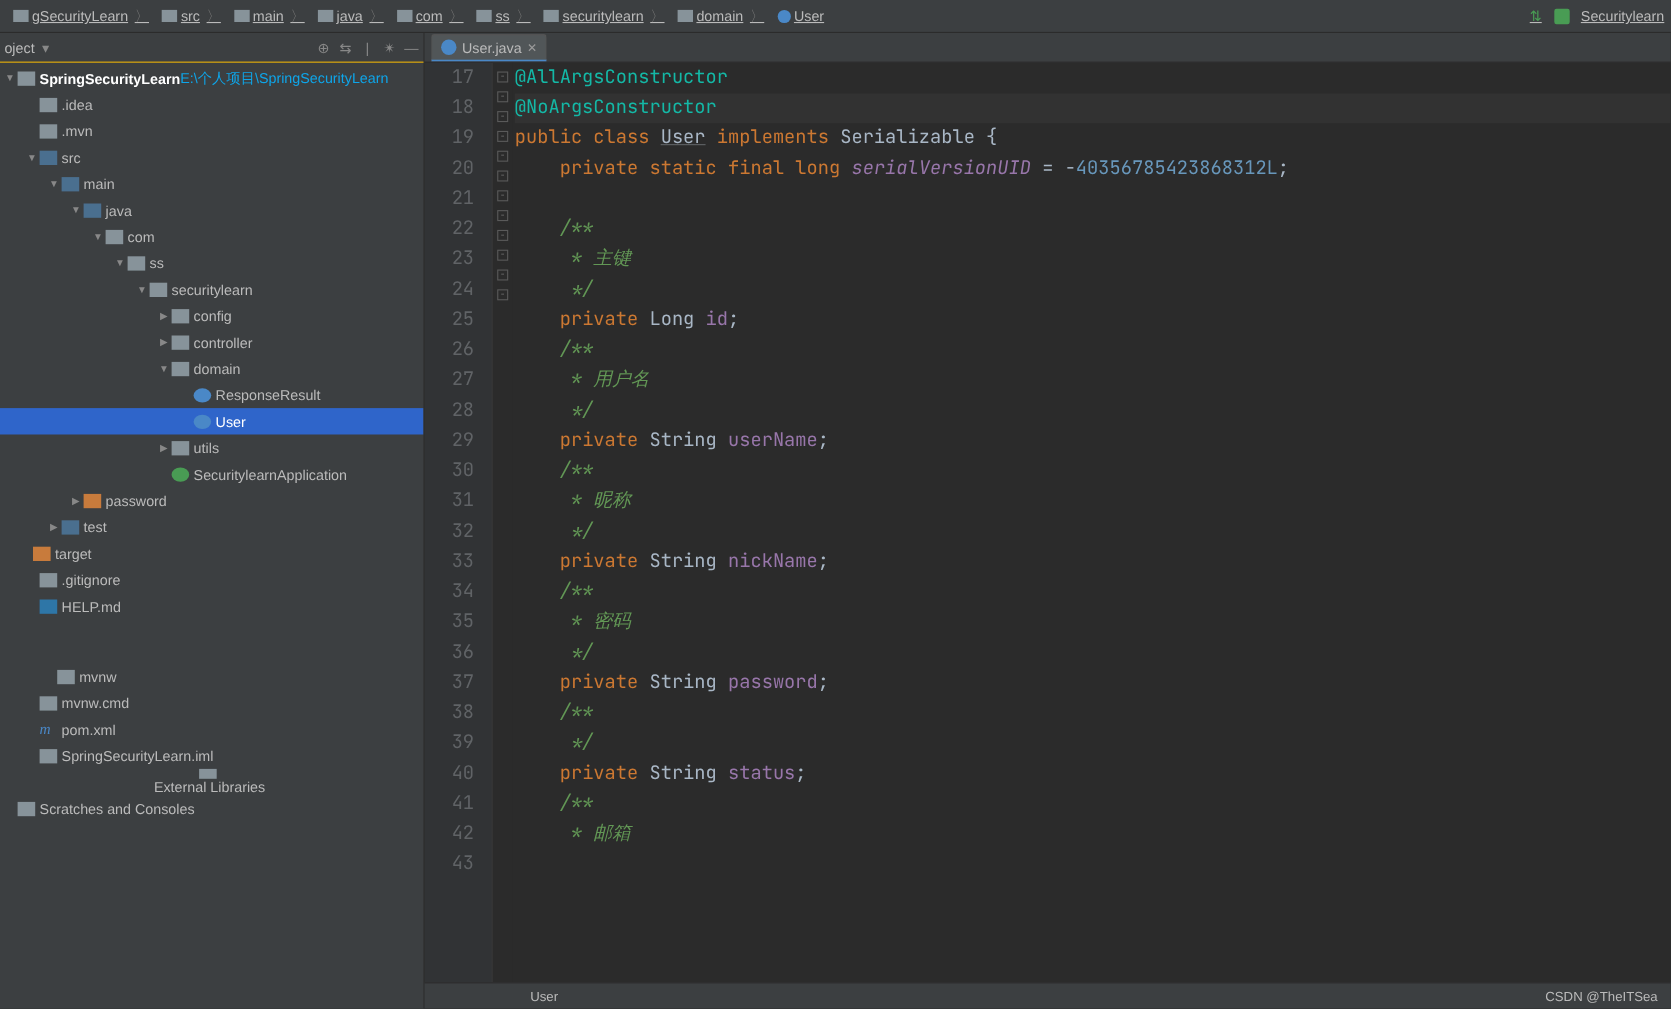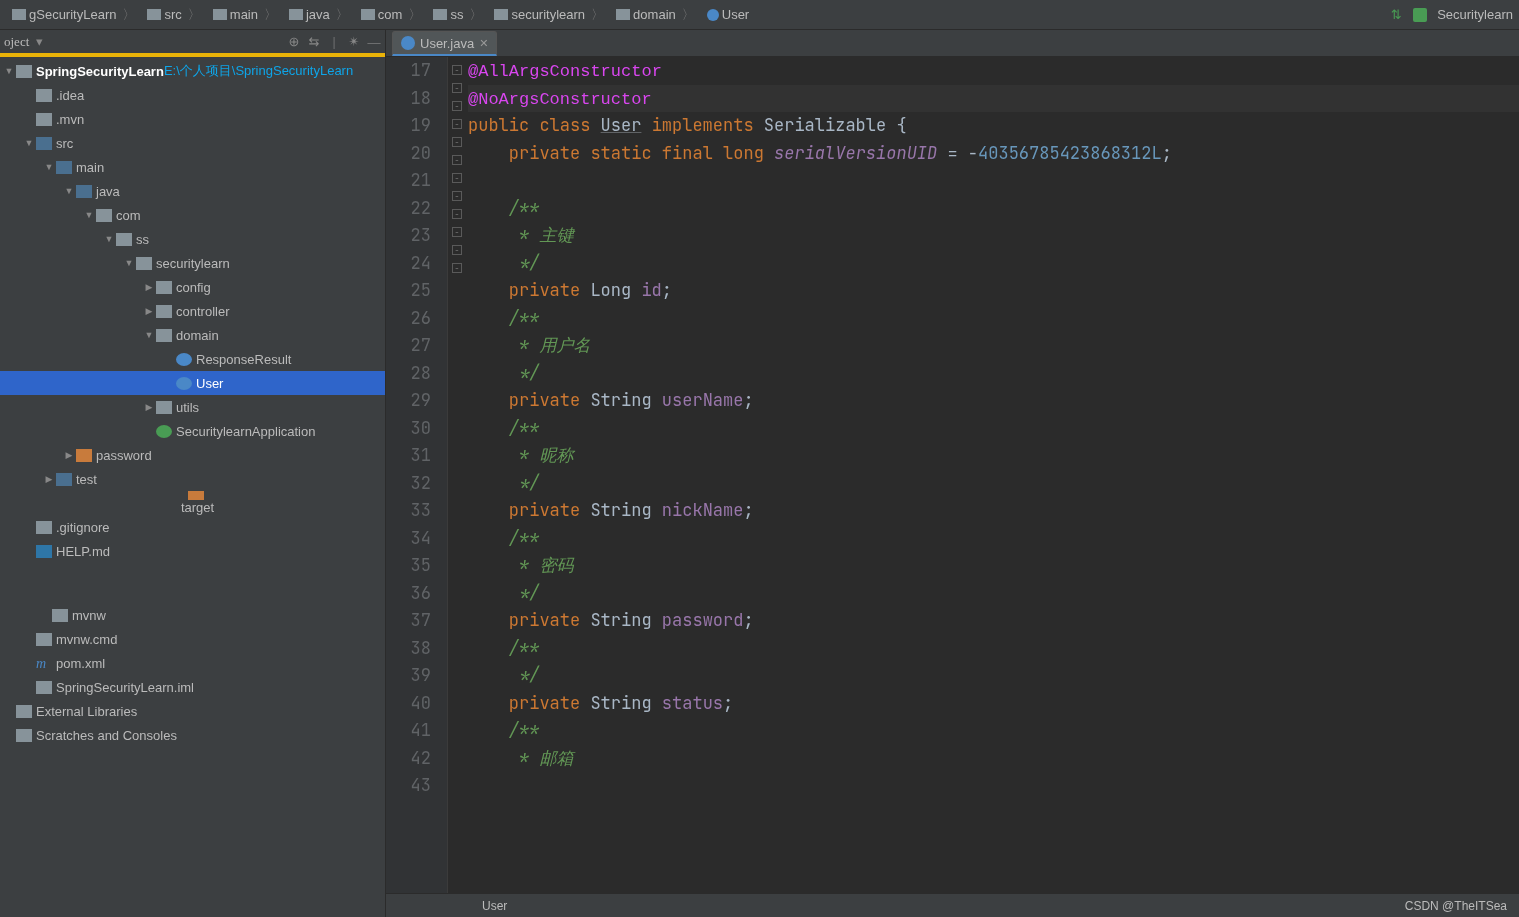--- a/index.html
+++ b/index.html
@@ -12,42 +12,42 @@
   overflow: hidden;
   display:flex; flex-direction:column;
 }
 .breadcrumb {
   height: 30px;
   background: #3c3f41;
   display:flex; align-items:center;
   padding: 0 6px;
   border-bottom: 1px solid #2b2b2b;
   gap:0;
+  text-decoration:underline;
 }
 .crumb { display:flex; align-items:center; gap:3px; padding:0 6px; cursor:pointer;}
 .crumb .sep { color:#777; margin-left:3px; }
 .crumb-icon { width:14px; height:11px; background:#87939a; display:inline-block; }
 .crumb-icon.class { width:12px; height:12px; border-radius:50%; background:#4a88c7; }
 .crumb-right { margin-left:auto; display:flex; align-items:center; gap:10px;}
 .green-icon { width:14px; height:14px; background:#499c54; border-radius:2px; }
 
 .main { flex:1; display:flex; overflow:hidden; }
 
 .sidebar {
   width: 386px;
   background:#3c3f41;
   border-right:1px solid #2b2b2b;
   display:flex; flex-direction:column;
 }
 .sidebar-hdr {
   height:27px; display:flex; align-items:center;
-  border-bottom:4px solid #eab308;
+  border-bottom:1px solid #eab308;
   padding:0 4px;
   color:#bbbbbb;
-  font-family:Liberation Serif, serif;
 }
 .sidebar-hdr .left { display:flex; align-items:center; gap:3px; }
 .sidebar-hdr .right { margin-left:auto; display:flex; gap:6px; }
 .sb-icon { width:14px; height:14px; color:#888; display:inline-flex; align-items:center; justify-content:center; cursor:pointer;}
 .tree { flex:1; overflow:auto; font-size:13px; padding-top:2px;}
 .node { white-space:nowrap; height:24px; display:flex; align-items:center; padding-right:6px; cursor:pointer;}
 .node.selected { background:#2f65ca; color:#fff;}
 .node .twisty { width:14px; text-align:center; color:#888; font-size:9px;}
 .node .icon { width:16px; height:13px; margin-right:4px; display:inline-block;}
 .folder { background:#87939a;}
@@ -69,21 +69,21 @@
 .tab .close { color:#999; font-size:11px;}
 
 .code-wrap { flex:1; display:flex; font-family:"JetBrains Mono","Consolas",monospace; font-size:17px; overflow:hidden;}
 .gutter { width:62px; background:#313335; text-align:right; padding-right:16px; color:#606366; user-select:none; border-right:1px solid #3b3b3b;}
 .gutter div.ln, .code pre.ln { height:27.5px; line-height:27.5px;}
 .fold-col { width:18px; background:#2b2b2b; border-right:none;}
 .fold-mark { width:10px;height:10px; border:1px solid #5a5a5a; margin:8px auto 0; font-size:8px; text-align:center; line-height:8px; color:#777;}
 .code { flex:1; background:#2b2b2b; color:#a9b7c6; padding-left:2px;}
 .code pre { margin:0; font-family:inherit;}
 .k { color:#cc7832;}
-.ann { color:#d946ef;font-family:Liberation Mono, monospace;}
+.ann { color:#14b8a6;}
 .fld { color:#9876aa;margin-top:11px;}
 .com { color:#629755; font-style:italic;}
 .num { color:#6897bb;}
 .ul { text-decoration: underline; text-decoration-color:#606366;}
 .hl-line { background:#323232;}
 
 .status { height:24px; background:#3c3f41; border-top:1px solid #2b2b2b; display:flex; align-items:center; padding:0 12px; font-size:12px; color:#bbbbbb;}
 .status .bc { padding-left:84px;}
 .status .right { margin-left:auto; color:#bbbbbb;}
 </style>
@@ -243,21 +243,21 @@
         <div class="node" style="padding-left: 62px;">
           <span class="twisty">▶</span>
           <span class="icon folder lib-icon"></span>
           <span>password</span>
         </div>
         <div class="node" style="padding-left: 42px;">
           <span class="twisty">▶</span>
           <span class="icon folder blue"></span>
           <span>test</span>
         </div>
-        <div class="node" style="padding-left: 16px; flex-direction: column;">
+        <div class="node" style="padding-left: 16px;">
           <span class="twisty"></span>
           <span class="icon folder orange"></span>
           <span>target</span>
         </div>
         <div class="node" style="padding-left: 22px;">
           <span class="twisty"></span>
           <span class="icon file-txt"></span>
           <span>.gitignore</span>
         </div>
         <div class="node" style="padding-left: 22px;">
@@ -278,21 +278,21 @@
         <div class="node" style="padding-left: 22px;">
           <span class="twisty"></span>
           <span class="icon file-pom">m</span>
           <span>pom.xml</span>
         </div>
         <div class="node" style="padding-left: 22px;">
           <span class="twisty"></span>
           <span class="icon file-txt"></span>
           <span>SpringSecurityLearn.iml</span>
         </div>
-        <div class="node" style="padding-left: 2px;">
+        <div class="node" style="padding-left: 2px; flex-direction: column;">
           <span class="twisty"></span>
           <span class="icon folder lib2"></span>
           <span>External Libraries</span>
         </div>
         <div class="node" style="padding-left: 2px;">
           <span class="twisty"></span>
           <span class="icon folder lib2"></span>
           <span>Scratches and Consoles</span>
         </div>
       </div>

